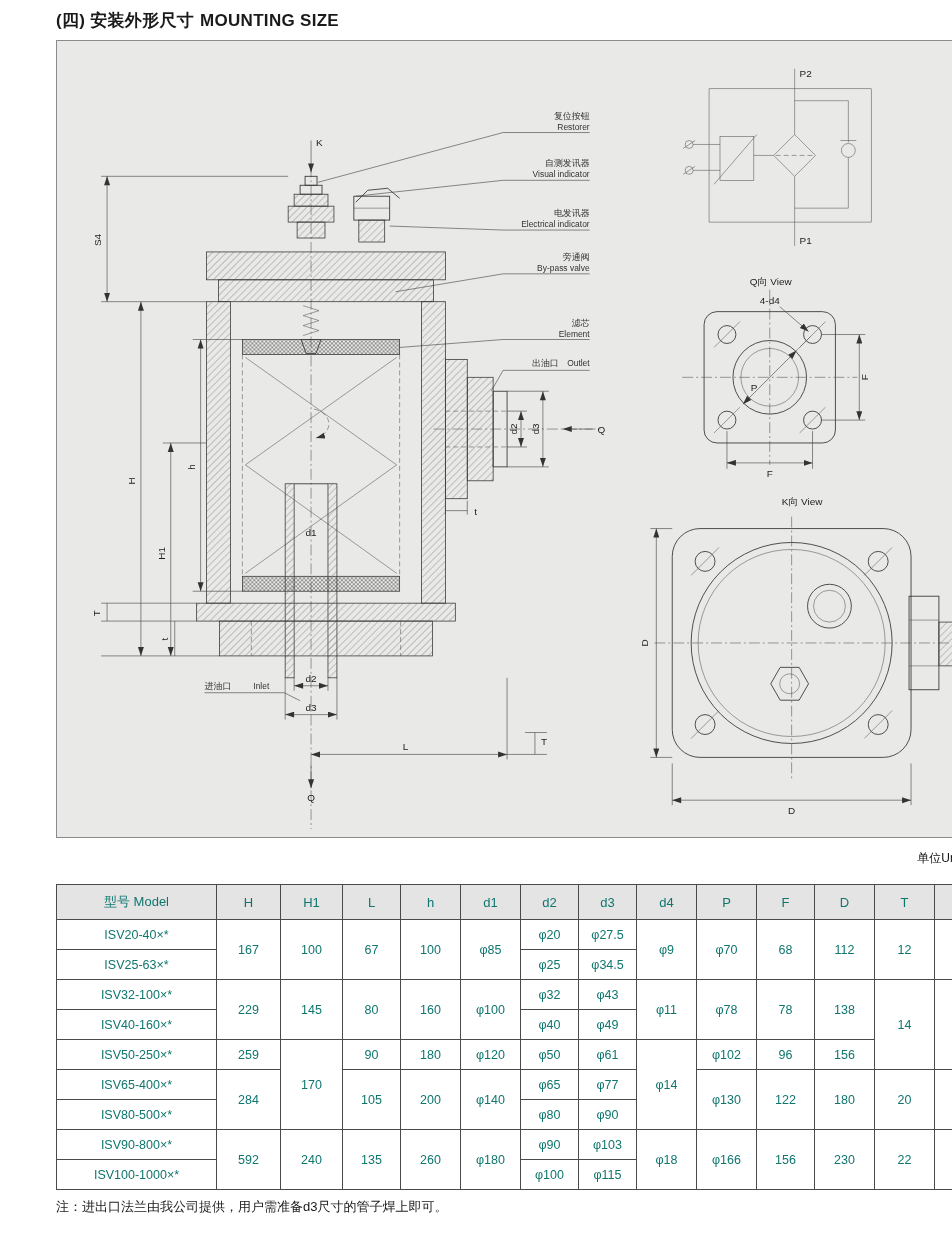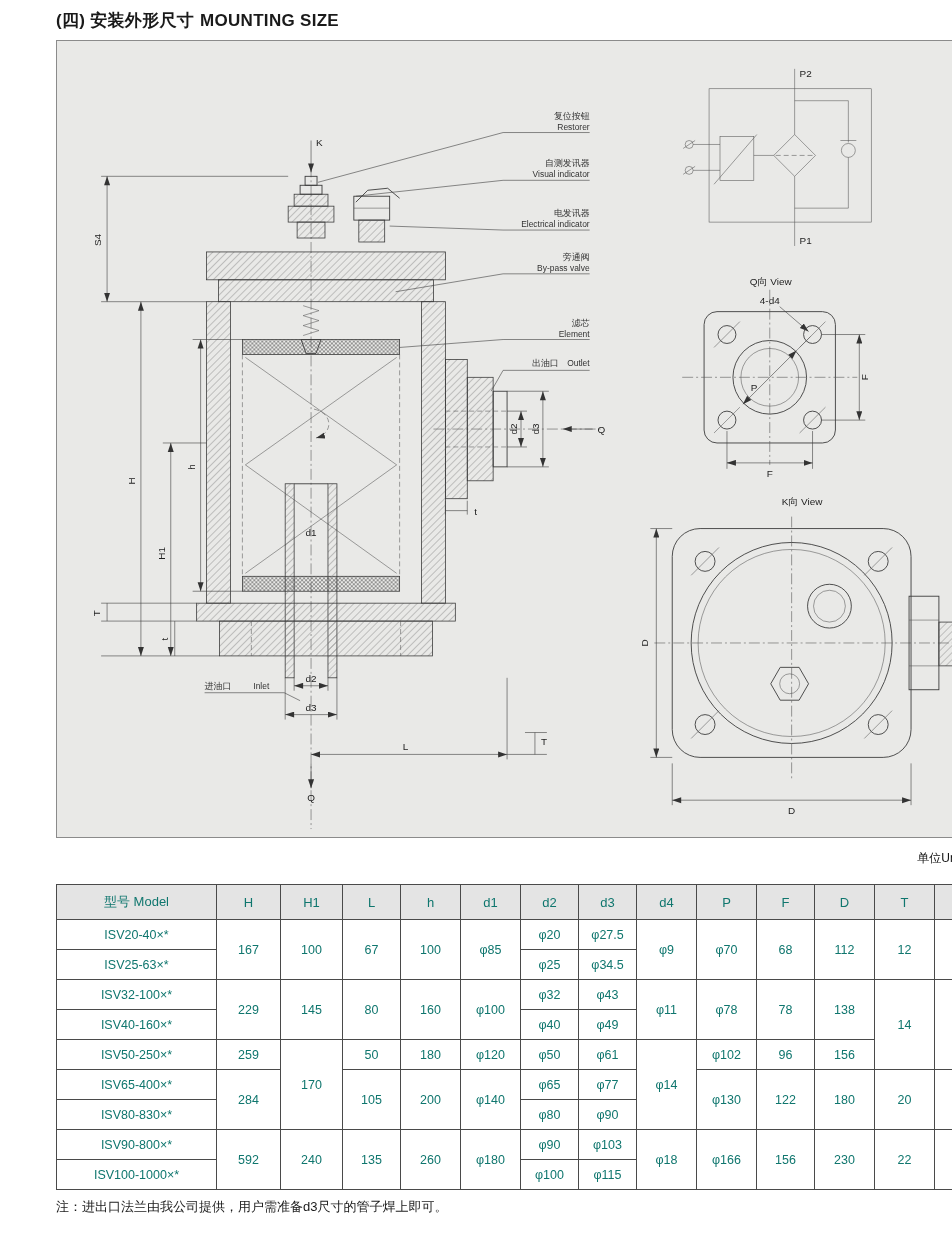--- a/index.html
+++ b/index.html
@@ -438,21 +438,21 @@
       </tr>
       <tr>
         <td>ISV40-160×*</td>
         <td>φ40</td>
         <td>φ49</td>
       </tr>
       <tr>
         <td>ISV50-250×*</td>
         <td>259</td>
         <td rowspan="3">170</td>
-        <td>50</td>
+        <td>90</td>
         <td>180</td>
         <td>φ120</td>
         <td>φ50</td>
         <td>φ61</td>
         <td rowspan="3">φ14</td>
         <td>φ102</td>
         <td>96</td>
         <td>156</td>
       </tr>
       <tr>
@@ -463,21 +463,21 @@
         <td rowspan="2">φ140</td>
         <td>φ65</td>
         <td>φ77</td>
         <td rowspan="2">φ130</td>
         <td rowspan="2">122</td>
         <td rowspan="2">180</td>
         <td rowspan="2">20</td>
         <td rowspan="2">14</td>
       </tr>
       <tr>
-        <td>ISV80-830×*</td>
+        <td>ISV80-500×*</td>
         <td>φ80</td>
         <td>φ90</td>
       </tr>
       <tr>
         <td>ISV90-800×*</td>
         <td rowspan="2">592</td>
         <td rowspan="2">240</td>
         <td rowspan="2">135</td>
         <td rowspan="2">260</td>
         <td rowspan="2">φ180</td>

